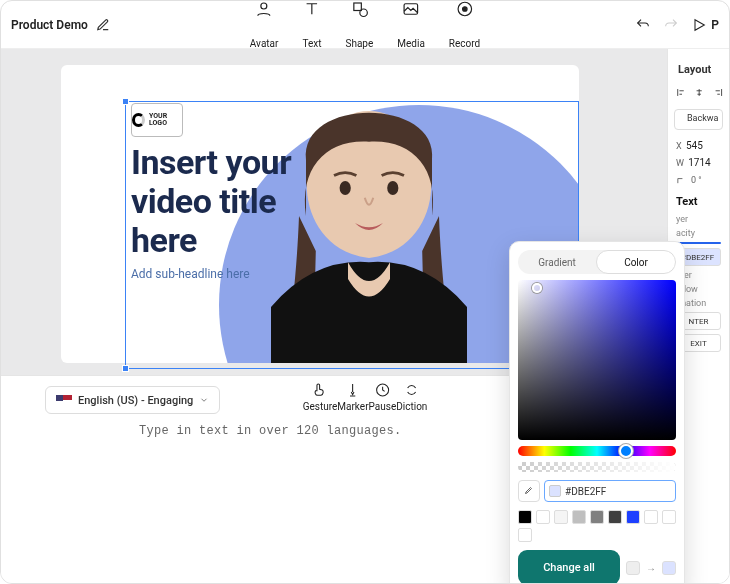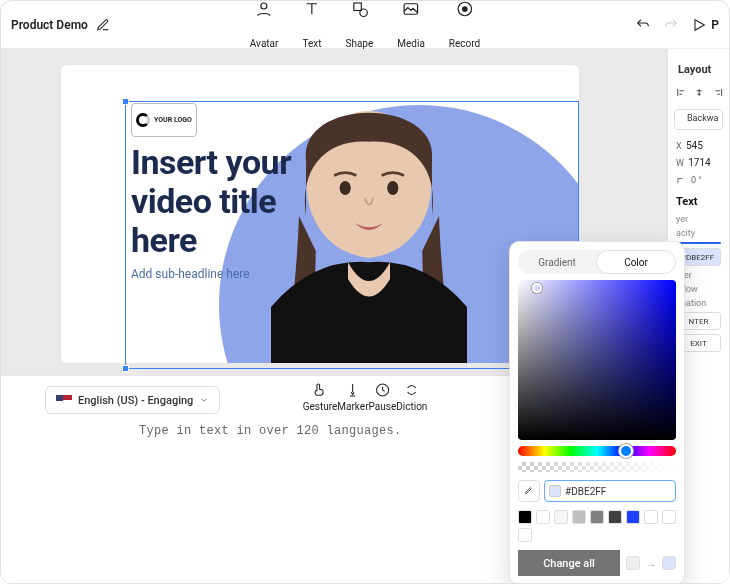--- a/index.html
+++ b/index.html
@@ -13,21 +13,21 @@
   .tool-item svg { width: 18px; height: 18px; }
   .top-right { margin-left: auto; display: flex; align-items: center; gap: 12px; }
   .top-right svg { width: 16px; height: 16px; }
   .play-btn { display: flex; align-items: center; gap: 4px; font-weight: 600; color: #222; font-size: 12px;}
 
   .workspace { position: absolute; top: 48px; left: 0; right: 0; bottom: 0; background: #e9e9ea; }
 
   .canvas { position: absolute; top: 16px; left: 60px; width: 518px; height: 298px; background: #fff; border-radius: 6px; overflow: hidden; }
   .bg-circle { position: absolute; width: 400px; height: 400px; border-radius: 50%; background: #8FA5EA; right: -40px; top: 40px; }
   .avatar { position: absolute; right: 70px; bottom: 0; width: 280px; height: 280px; }
-  .logo-box { position: absolute; top: 38px; left: 70px; width: 66px; height: 34px; border: 1px solid #bbb; border-radius: 4px; display:flex; align-items:center; justify-content:center; font-size:7px; font-weight:700; color:#222; gap:4px;}
+  .logo-box { position: absolute; top: 38px; left: 70px; width: 52px; height: 34px; border: 1px solid #bbb; border-radius: 4px; display:flex; align-items:center; justify-content:center; font-size:7px; font-weight:700; color:#222; gap:4px;}
   .logo-box .ring { width:14px; height:14px; border: 3px solid #000; border-right-color:#ccc; border-radius:50%; }
   .title-text { position: absolute; top: 78px; left: 70px; font-size: 34px; font-weight: 700; color: #1b2a4e; line-height: 1.15; letter-spacing:-0.5px; }
   .sub-text { position: absolute; top: 202px; left: 70px; font-size: 12px; color: #4b6ea8; }
   .sel-box { position: absolute; top: 52px; left: 124px; width: 454px; height: 268px; border: 1px solid #3b82f6; pointer-events:none; }
   .sel-handle { position:absolute; width:7px; height:7px; background:#3b82f6; border:1px solid #fff;}
   .sel-h-tl{top:-4px;left:-4px}.sel-h-bl{bottom:-4px;left:-4px}
   .rot-handle { position:absolute; left:50%; bottom:-18px; transform:translateX(-50%); width:8px; height:8px; border-radius:50%; background:#fff; border:1px solid #3b82f6;}
   .diamond { position:absolute; left:50%; bottom:-28px; transform:translateX(-50%) rotate(45deg); width:7px; height:7px; background:#f97316;}
 
   .strip { position:absolute; top: 326px; left:0; right:0; bottom:0; background:#fff; border-top:1px solid #e5e5e5;}
@@ -60,21 +60,21 @@
   .hue-cursor { position:absolute; top:-2px; left:64%; width:14px; height:14px; border-radius:50%; background:#0080ff; border:2px solid #fff; box-shadow:0 0 0 1px #aaa;}
   .alpha-bar { margin-top:6px; width:100%; height:10px; border-radius:5px; background: repeating-conic-gradient(#ccc 0 25%, #fff 0 50%) 0 0/8px 8px; position:relative;}
   .alpha-overlay{position:absolute;inset:0;border-radius:5px;background:linear-gradient(to right,transparent,#fff);}
   .hex-row { margin-top:8px; display:flex; gap:4px; align-items:center;}
   .dropper { width:22px; height:22px; border:1px solid #ddd; border-radius:4px; display:flex; align-items:center; justify-content:center;}
   .hex-input { flex:1; height:22px; border:1px solid #6aa8ff; border-radius:4px; display:flex; align-items:center; padding:0 4px; gap:4px; font-size:10px; font-family:monospace; color:#333;}
   .hex-sw { width:12px; height:12px; border-radius:2px; background:#dbe2ff; border:1px solid #ccc;}
   .swatches { margin-top:8px; display:flex; gap:4px; flex-wrap:wrap;}
   .sw { width:14px; height:14px; border-radius:2px; border:1px solid #ddd;}
   .change-row { margin-top:8px; display:flex; align-items:center; gap:6px;}
-  .change-btn { flex:1; height:26px; background:#737373; color:#fff; border-radius:0; display:flex; align-items:center; justify-content:center; font-size:11px; font-weight:500;}
+  .change-btn { flex:1; height:35px; background:#0f766e; color:#fff; border-radius:9px; display:flex; align-items:center; justify-content:center; font-size:11px; font-weight:500;}
   .mini-sw { width:14px; height:14px; border-radius:3px; border:1px solid #ddd;}
 </style>
 </head>
 <body>
 
 <div class="topbar">
   <div class="proj-title">
     <span>Product Demo</span>
     <svg class="pencil-icon" viewBox="0 0 24 24" fill="none" stroke="#333" stroke-width="2">
         <path d="M12 20h9"></path>

